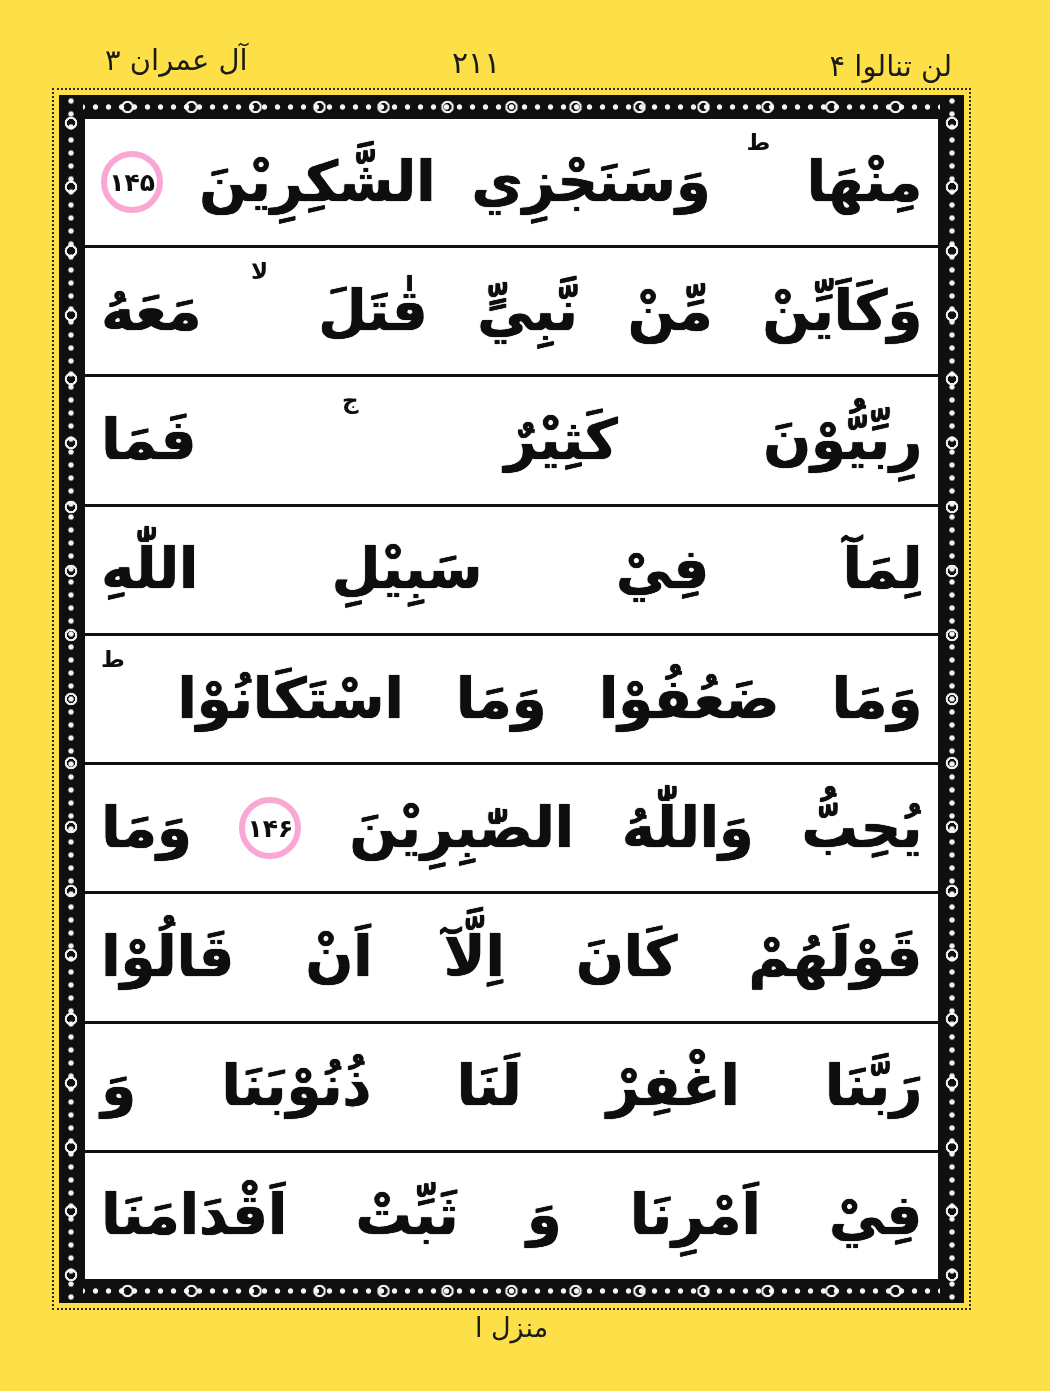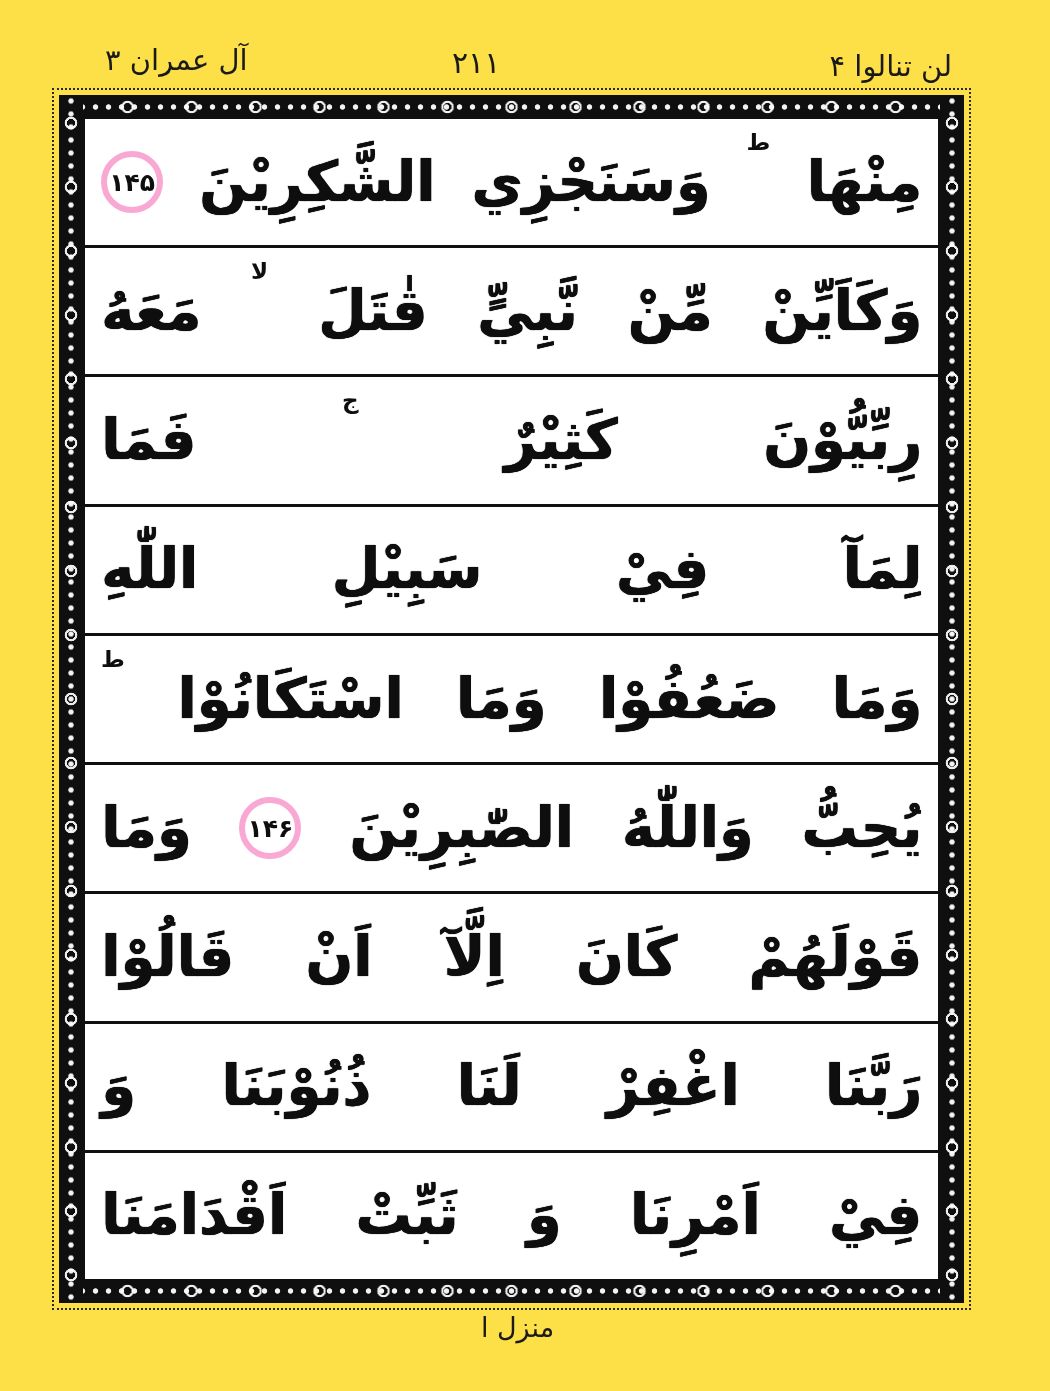--- a/index.html
+++ b/index.html
@@ -77,21 +77,21 @@
     width:62px;height:62px;min-width:62px;
     border:6px solid #f9a8d4;border-radius:50%;
     display:flex;align-items:center;justify-content:center;
     font-size:25px;font-weight:bold;line-height:1;
     box-sizing:border-box;direction:rtl;
   }
 
   
   .footer{
     position:absolute;left:0;top:1312px;width:1023px;
-    text-align:center;font-size:27px;color:#1a1a1a;padding-left:6px;
+    text-align:center;font-size:27px;color:#1a1a1a;
   }
 </style>
 </head>
 <body>
 
 <div class="sheet">
 
   <div class="hdr hdr-surah">آل عمران ۳</div>
   <div class="hdr hdr-page">۲۱۱</div>
   <div class="hdr hdr-juz">لن تنالوا ۴</div>

